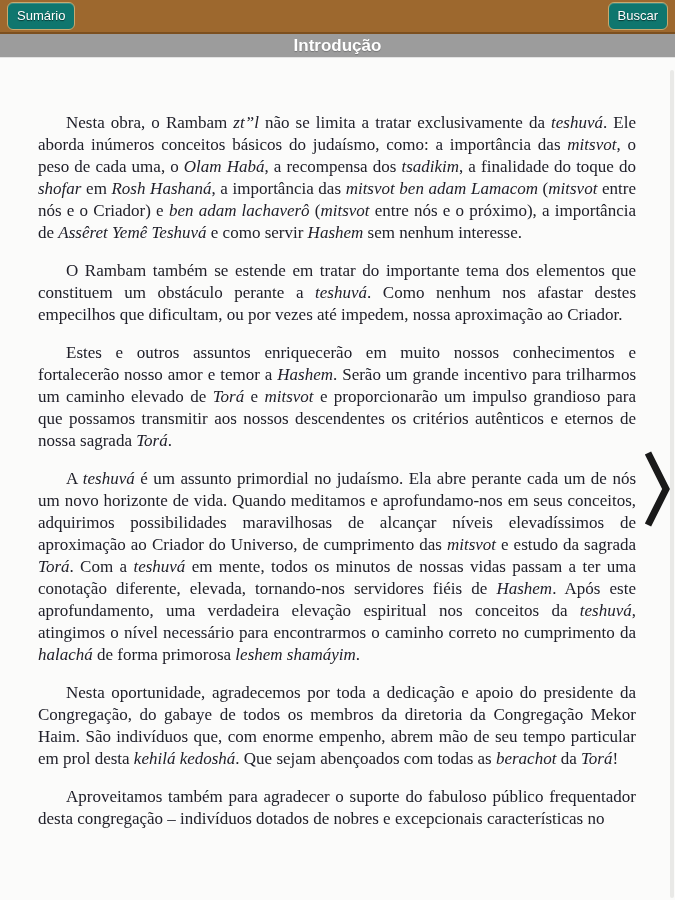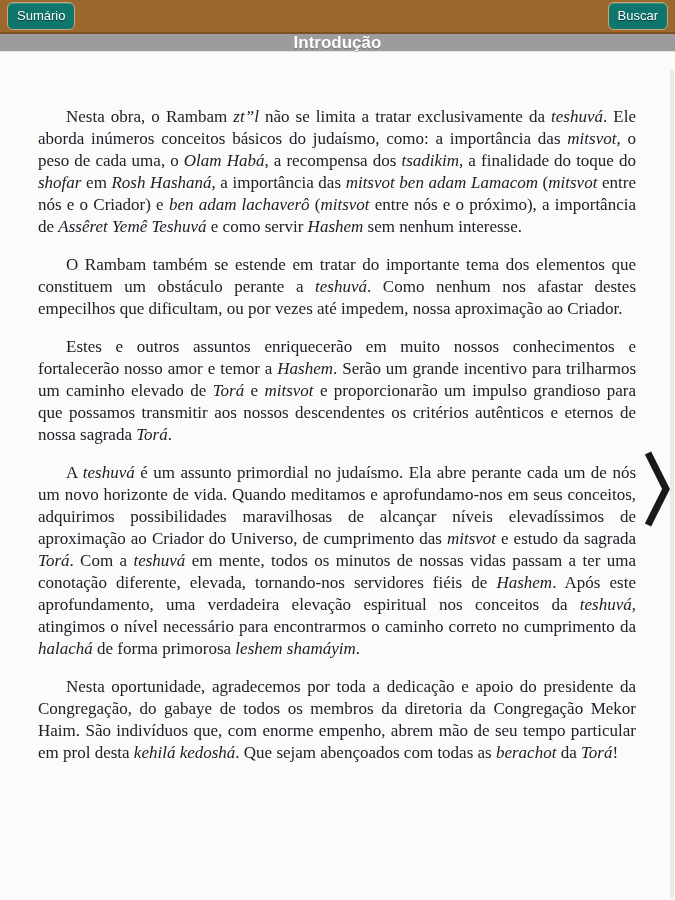--- a/index.html
+++ b/index.html
@@ -40,21 +40,21 @@
     box-shadow: inset 0 1px 0 rgba(255,255,255,0.18);
     text-shadow: 0 1px 1px rgba(0,0,0,0.55);
     cursor: pointer;
     white-space: nowrap;
   }
   .bar-btn + .bar-btn { margin-left: 6px; }
 
   
   .chapter-header {
     box-sizing: border-box;
-    height: 18px;
+    height: 24px;
     background: #9c9c9c;
     border-bottom: 1px solid #e3e3e3;
     display: flex;
     align-items: center;
     justify-content: center;
   }
   .chapter-title {
     color: #ffffff;
     font-family: "Liberation Sans", sans-serif;
     font-size: 17px;
@@ -112,20 +112,21 @@
   <span class="chapter-title">Introdução</span>
 </div>
 
 <div class="page">
   <div>
       <p><span>Nesta obra, o Rambam </span><i>zt”l</i><span> não se limita a tratar exclusivamente da </span><i>teshuvá</i><span>. Ele aborda inúmeros conceitos básicos do judaísmo, como: a importância das </span><i>mitsvot</i><span>, o peso de cada uma, o </span><i>Olam Habá</i><span>, a recompensa dos </span><i>tsadikim</i><span>, a finalidade do toque do </span><i>shofar</i><span> em </span><i>Rosh Hashaná</i><span>, a importância das </span><i>mitsvot ben adam Lamacom</i><span> (</span><i>mitsvot</i><span> entre nós e o Criador) e </span><i>ben adam lachaverô</i><span> (</span><i>mitsvot</i><span> entre nós e o próximo), a importância de </span><i>Assêret Yemê Teshuvá</i><span> e como servir </span><i>Hashem</i><span> sem nenhum interesse.</span></p>
       <p><span>O Rambam também se estende em tratar do importante tema dos elementos que constituem um obstáculo perante a </span><i>teshuvá</i><span>. Como nenhum nos afastar destes empecilhos que dificultam, ou por vezes até impedem, nossa aproximação ao Criador.</span></p>
       <p><span>Estes e outros assuntos enriquecerão em muito nossos conhecimentos e fortalecerão nosso amor e temor a </span><i>Hashem</i><span>. Serão um grande incentivo para trilharmos um caminho elevado de </span><i>Torá</i><span> e </span><i>mitsvot</i><span> e proporcionarão um impulso grandioso para que possamos transmitir aos nossos descendentes os critérios autênticos e eternos de nossa sagrada </span><i>Torá</i><span>.</span></p>
       <p><span>A </span><i>teshuvá</i><span> é um assunto primordial no judaísmo. Ela abre perante cada um de nós um novo horizonte de vida. Quando meditamos e aprofundamo-nos em seus conceitos, adquirimos possibilidades maravilhosas de alcançar níveis elevadíssimos de aproximação ao Criador do Universo, de cumprimento das </span><i>mitsvot</i><span> e estudo da sagrada </span><i>Torá</i><span>. Com a </span><i>teshuvá</i><span> em mente, todos os minutos de nossas vidas passam a ter uma conotação diferente, elevada, tornando-nos servidores fiéis de </span><i>Hashem</i><span>. Após este aprofundamento, uma verdadeira elevação espiritual nos conceitos da </span><i>teshuvá</i><span>, atingimos o nível necessário para encontrarmos o caminho correto no cumprimento da </span><i>halachá</i><span> de forma primorosa </span><i>leshem shamáyim</i><span>.</span></p>
       <p><span>Nesta oportunidade, agradecemos por toda a dedicação e apoio do presidente da Congregação, do gabaye de todos os membros da diretoria da Congregação Mekor Haim. São indivíduos que, com enorme empenho, abrem mão de seu tempo particular em prol desta </span><i>kehilá kedoshá</i><span>. Que sejam abençoados com todas as </span><i>berachot</i><span> da </span><i>Torá</i><span>!</span></p>
+      <p><span>Aproveitamos também para agradecer o suporte do fabuloso público frequentador desta congregação – indivíduos dotados de nobres e excepcionais características no</span></p>
     </div>
 </div>
 
 <div class="next-chevron">
   <svg width="26" height="78" viewBox="0 0 26 78" xmlns="http://www.w3.org/2000/svg">
     <polyline points="4,3 22,39 4,75" fill="none" stroke="#1a1a1a" stroke-width="7" stroke-linejoin="miter" stroke-linecap="butt"></polyline>
   </svg>
 </div>
 
 <div class="scroll-edge"></div>

